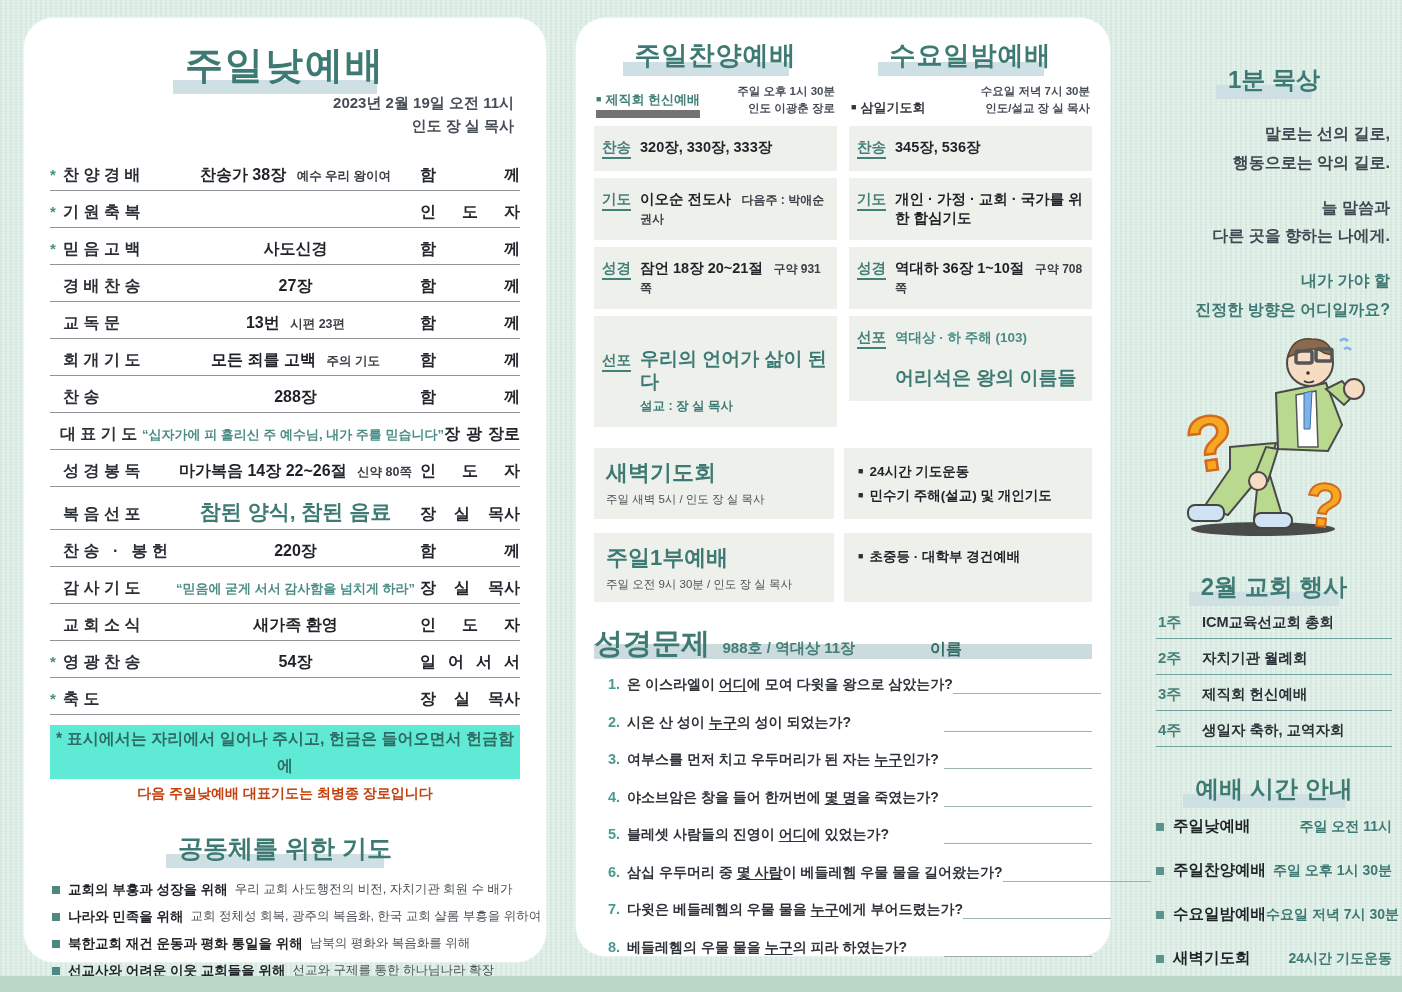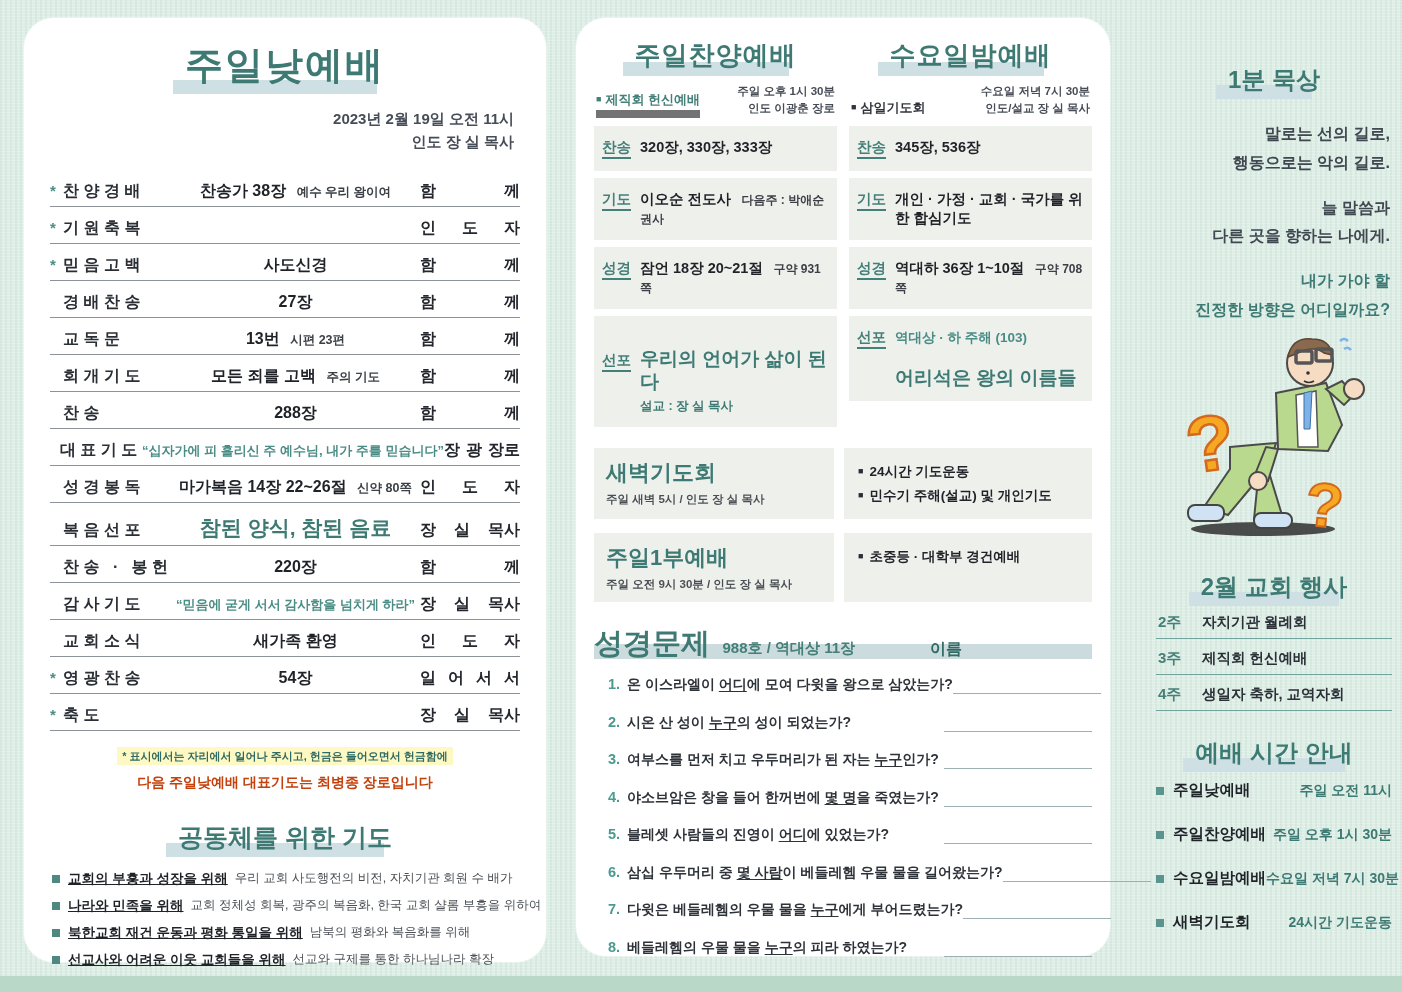--- a/index.html
+++ b/index.html
@@ -18,40 +18,40 @@
   #middle-card{left:576px;top:18px;width:534px;height:938px;padding:20px 18px;box-sizing:border-box;}
   #right-panel{position:absolute;left:1156px;top:64px;width:236px;z-index:0;}
 
   
   .band-title{position:relative;display:inline-block;color:#3e7a74;font-weight:bold;z-index:0;}
   .band-title::after{content:"";position:absolute;left:-12px;right:8px;bottom:-3px;height:14px;background:#cfe0e5;z-index:-1;}
   .center{text-align:center;}
 
   
   .main-title{font-size:38px;letter-spacing:2px;}
-  .date-block{text-align:right;margin:16px 6px 0 0;font-size:15px;font-weight:bold;color:#474d57;line-height:1.55;}
+  .date-block{text-align:right;margin:0 6px 0 0;font-size:15px;font-weight:bold;color:#474d57;line-height:1.55;}
   .order{margin-top:16px;}
   .order-row{display:flex;align-items:baseline;border-bottom:1.5px solid #8d9298;padding:11px 0 3px;min-height:22px;}
   .star{width:13px;color:#4a8d86;font-weight:bold;font-size:15px;}
   .o-label{width:108px;font-weight:bold;font-size:16px;color:#2a2e35;letter-spacing:.28em;white-space:nowrap;}
   .o-center{flex:1;text-align:center;white-space:nowrap;}
   .o-value{font-weight:bold;font-size:16px;color:#1f2328;}
   .o-note{font-size:12.5px;font-weight:bold;color:#3c4046;margin-left:6px;}
   .o-quote{font-size:13px;font-weight:bold;color:#4a8d86;}
   .o-sermon{font-size:21px;font-weight:bold;color:#3e7a74;}
   .o-who{width:100px;font-weight:bold;font-size:16px;color:#23272d;text-align:justify;text-align-last:justify;}
   .footnote{margin-top:10px;text-align:center;line-height:1.7;}
-  .fn-hl{display:inline-block;background:#fef9c3;color:#2f6a63;font-weight:bold;font-size:11px;padding:0 5px;}
+  .fn-hl{display:inline-block;background:#5eead4;color:#2f6a63;font-weight:bold;font-size:16px;padding:0 5px;}
   .fn2{font-size:14px;color:#c2410c;font-weight:bold;}
   .prayer-title-wrap{text-align:center;margin-top:26px;}
   .prayer-title{font-size:25px;}
   .prayers{margin-top:16px;}
   .prayer-row{display:flex;margin:0 0 9px 0;align-items:flex-start;}
   .sq{width:8px;height:8px;background:#4f8880;margin:5px 8px 0 2px;flex:none;}
-  .p-lead{font-weight:bold;font-size:13.5px;color:#1f2328;white-space:nowrap;text-decoration:underline;}
+  .p-lead{font-weight:bold;font-size:13.5px;color:#1f2328;white-space:nowrap;}
   .p-rest{font-size:12.5px;color:#4a5055;margin-left:7px;white-space:nowrap;}
 
   
   .svc-cols{display:flex;gap:12px;}
   .svc-col{width:243px;flex:none;}
   .svc-title{font-size:26px;letter-spacing:1px;}
   .svc-head{display:flex;justify-content:space-between;align-items:flex-end;margin:10px 2px 8px;}
   .grp{font-size:13px;font-weight:bold;color:#447f78;border-bottom:8px solid #737373;padding-bottom:1px;white-space:nowrap;}
   .grp.plain{color:#30343a;border-bottom:none;}
   .grp .blt{font-size:9px;vertical-align:2px;margin-right:4px;}
@@ -61,21 +61,21 @@
   .r-body{flex:1;}
   .r-text{font-weight:bold;font-size:14.5px;color:#1f2328;}
   .r-note{font-size:12px;font-weight:bold;color:#3c4046;margin-left:6px;}
   .r-pre{font-size:13.5px;font-weight:bold;color:#4a8d86;display:block;}
   .r-main{font-size:19px;font-weight:bold;color:#3e7a74;display:block;line-height:1.25;margin-top:19px;}
   .r-sub{display:block;text-align:left;font-size:12.5px;font-weight:bold;color:#3e7a74;margin-top:4px;}
   .mini-sec{display:flex;gap:10px;margin-top:14px;}
   .mini-left{width:240px;flex:none;background:#eef0ec;padding:10px 12px;box-sizing:border-box;}
   .mini-right{flex:1;background:#eef0ec;padding:12px 14px;box-sizing:border-box;}
   .mini-title{font-size:22px;font-weight:bold;color:#3e7a74;}
-  .mini-sub{font-size:11.5px;font-weight:bold;color:#4a5055;margin-top:4px;white-space:nowrap;}
+  .mini-sub{font-size:11.5px;font-weight:normal;color:#4a5055;margin-top:4px;white-space:nowrap;}
   .mini-bullet{font-size:13.5px;font-weight:bold;color:#1f2328;line-height:1.75;white-space:nowrap;}
   .mini-bullet .blt{font-size:9px;vertical-align:2px;margin-right:6px;color:#2a2e35;}
   .quiz-head{position:relative;margin-top:22px;height:38px;z-index:0;}
   .quiz-head::after{content:"";position:absolute;left:0;right:0;bottom:3px;height:15px;background:#ccdbdd;z-index:-1;}
   .quiz-title{font-size:29px;font-weight:bold;color:#3e7a74;}
   .quiz-meta{font-size:15px;font-weight:bold;color:#447f78;margin-left:8px;}
   .quiz-name{position:absolute;left:336px;bottom:2px;font-size:16px;font-weight:bold;color:#2f6a63;}
   .quiz-list{margin-top:14px;}
   .q-row{display:flex;align-items:baseline;margin-bottom:19.5px;}
   .q-num{width:26px;text-align:right;color:#4a9a93;font-weight:bold;font-size:14.5px;margin-right:7px;flex:none;}
@@ -581,20 +581,24 @@
     <circle cx="150" cy="44" r="1.8" fill="#333"></circle>
     <path d="M146 52 Q151 55 156 52" stroke="#333" stroke-width="1.6" fill="none"></path>
     <path d="M182 12 q4 -4 8 0 M186 20 q4 -3 7 1" stroke="#7fb3e8" stroke-width="2.5" fill="none"></path>
   </svg>
 
   <div class="events mt30">
     <div class="rp-title-wrap">
       <span class="band-title rp-title">2월 교회 행사</span>
     </div>
     <div>
+  <div class="ev-row">
+    <span class="ev-week">1주</span>
+    <span class="ev-text">ICM교육선교회 총회</span>
+  </div>
 
   <div class="ev-row">
     <span class="ev-week">2주</span>
     <span class="ev-text">자치기관 월례회</span>
   </div>
 
   <div class="ev-row">
     <span class="ev-week">3주</span>
     <span class="ev-text">제직회 헌신예배</span>
   </div>

